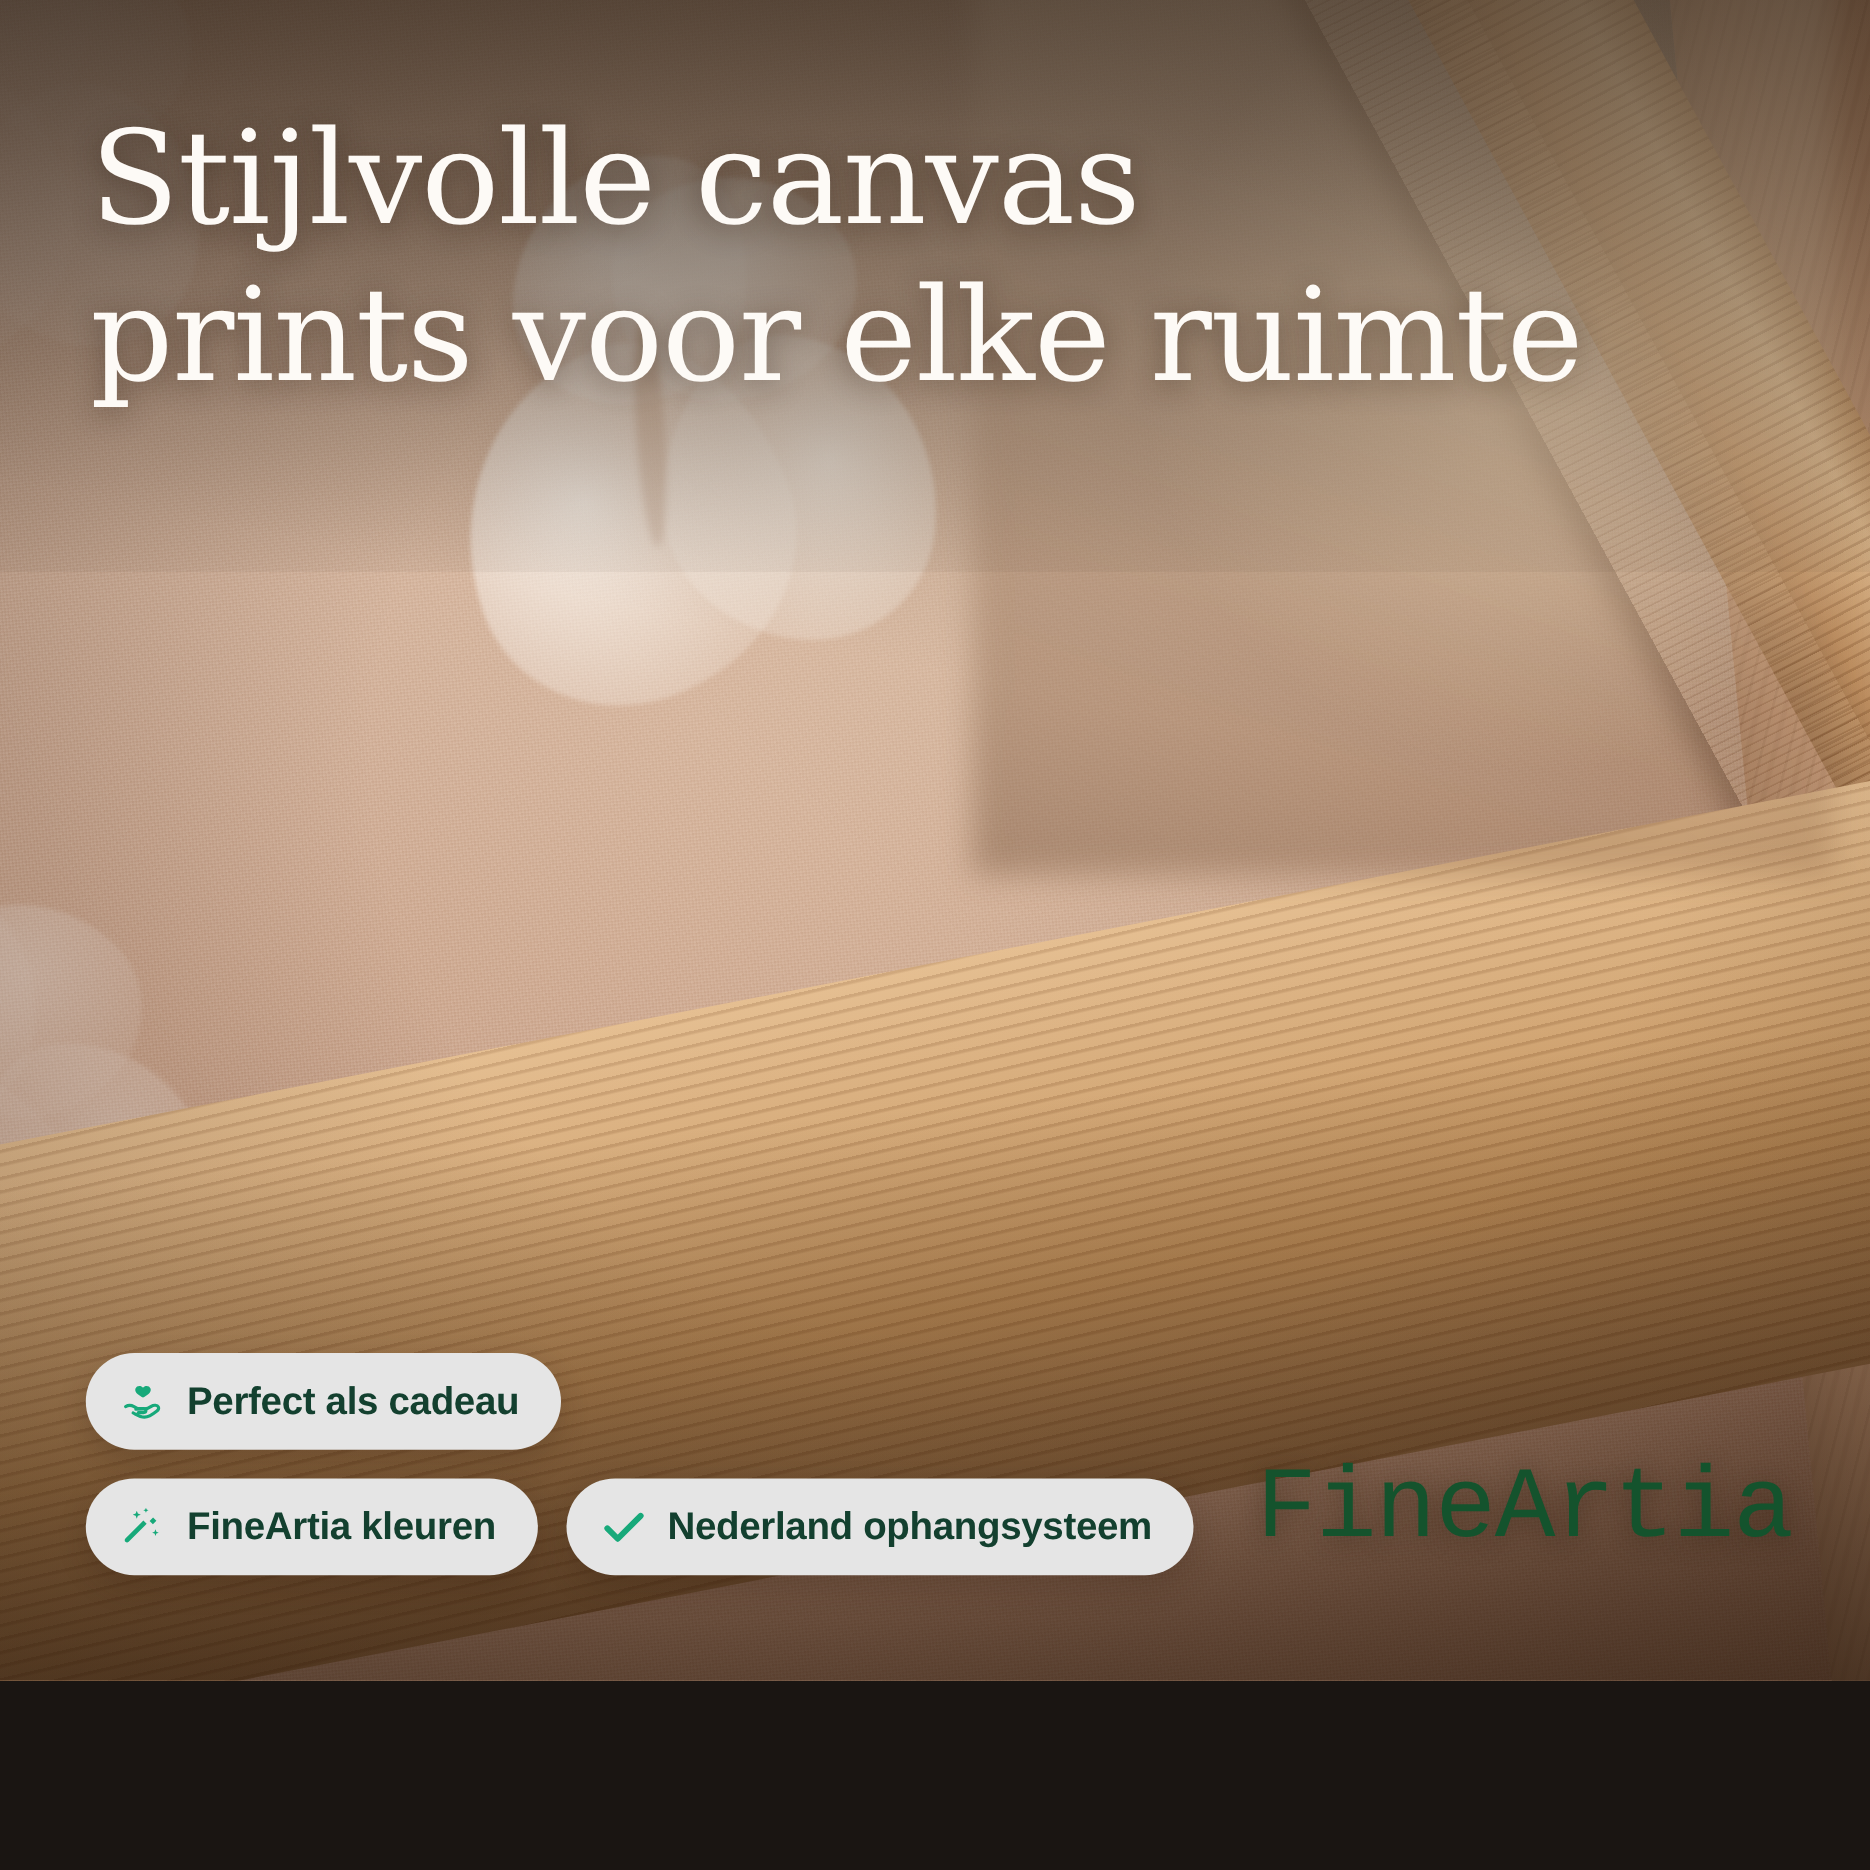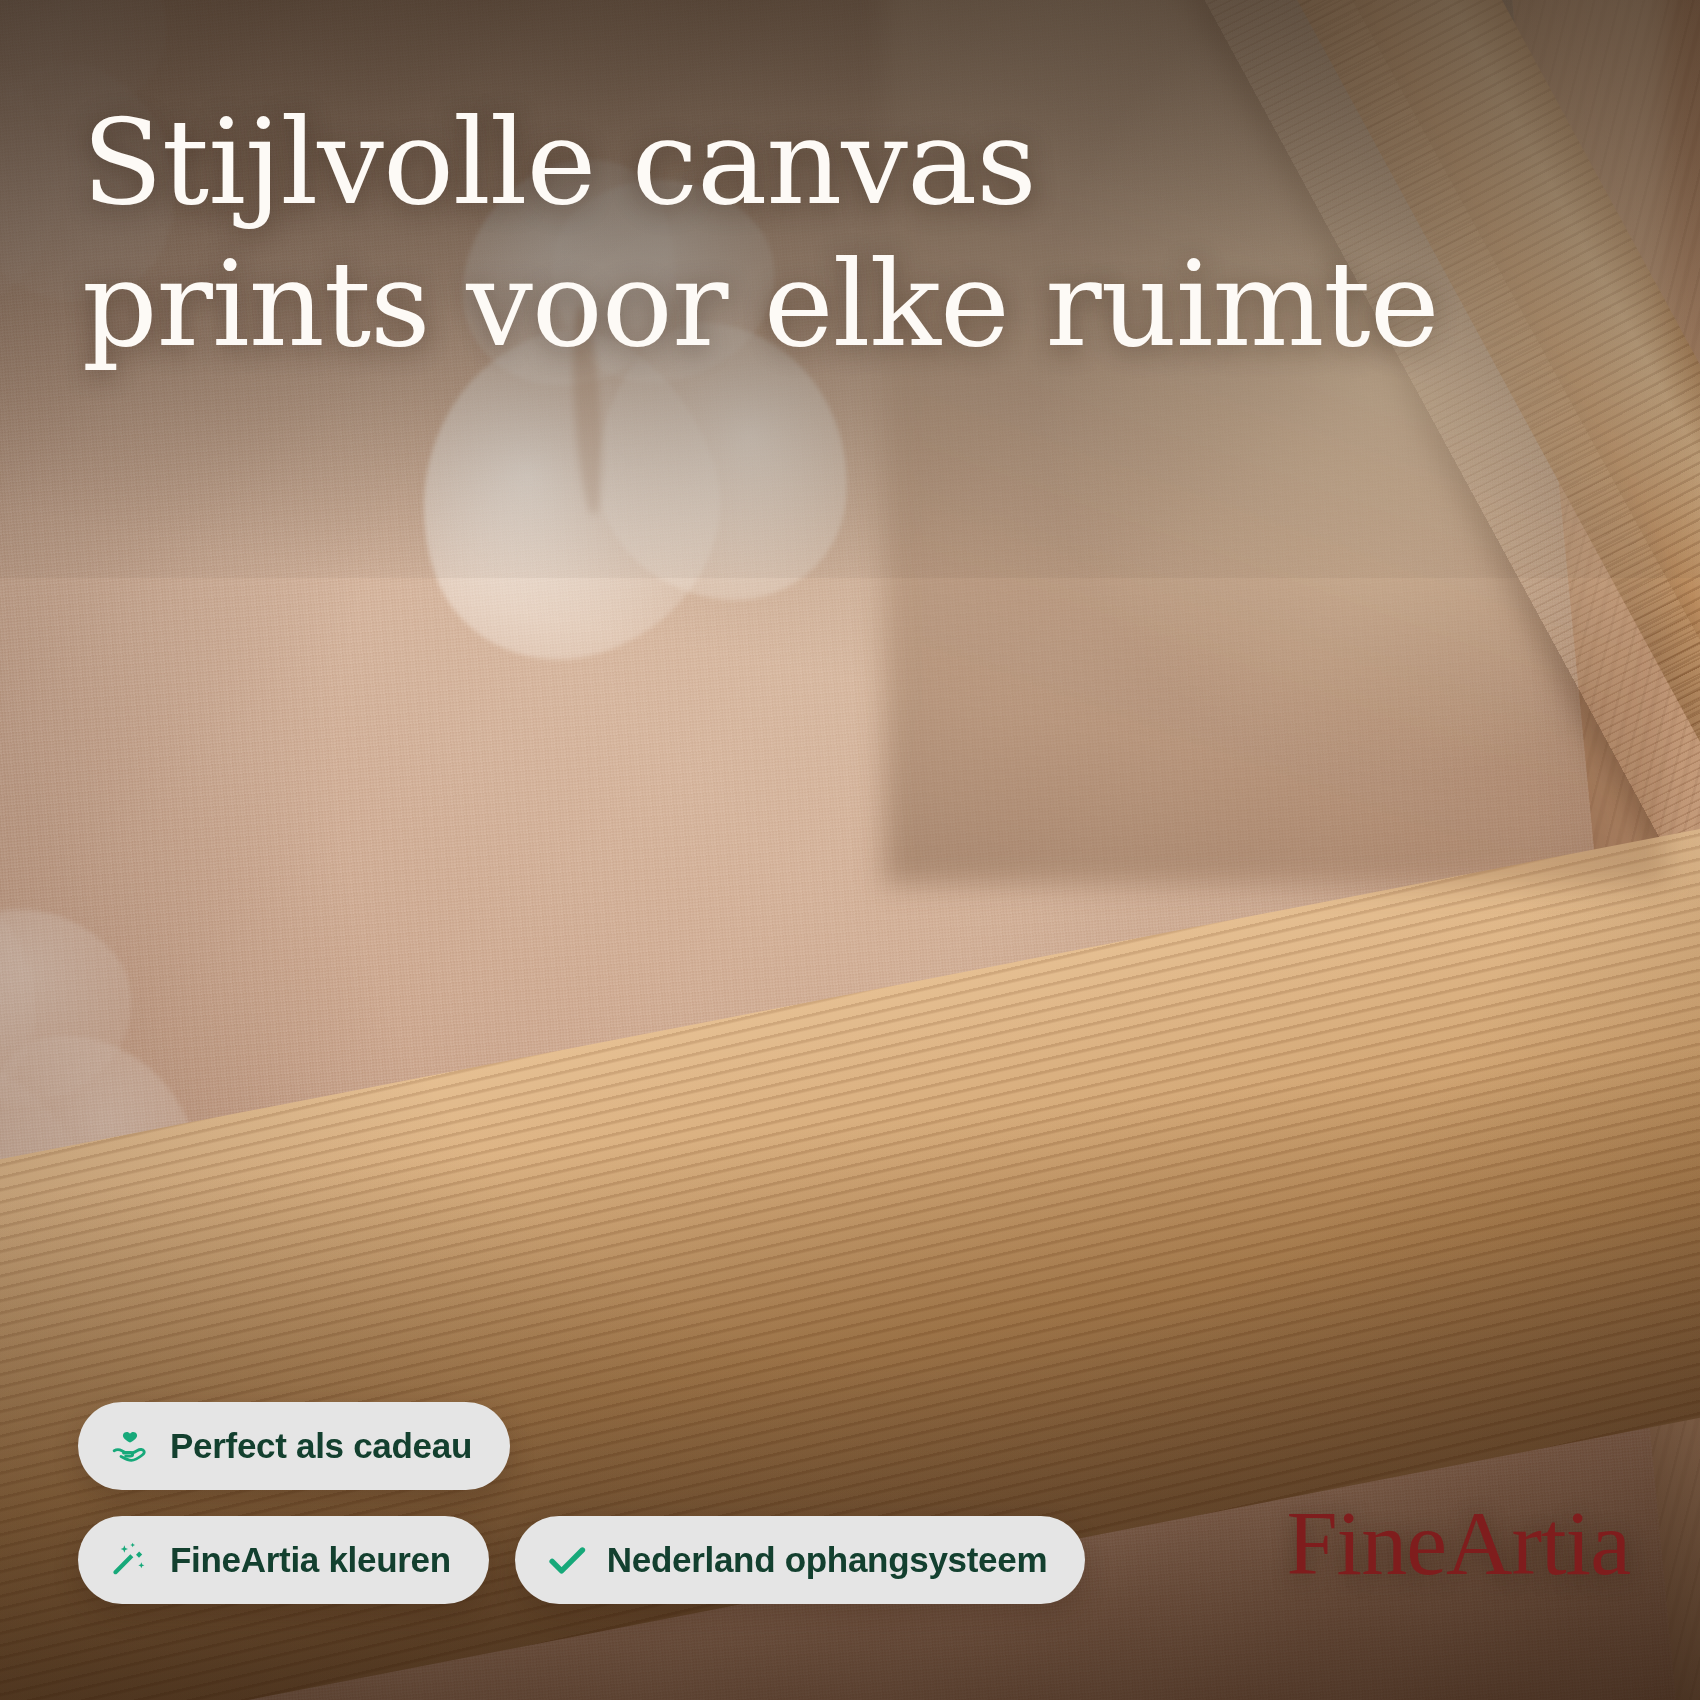--- a/index.html
+++ b/index.html
@@ -7,21 +7,21 @@
     padding: 0;
     background: #1a1512;
   }
   body {
     font-family: "Liberation Sans", sans-serif;
   }
 
   #ad {
     position: relative;
     width: 1700px;
-    height: 1700px;
+    height: 1528px;
     overflow: hidden;
     background: #c89a78;
   }
 
   
   .photo {
     position: absolute;
     inset: 0;
     overflow: hidden;
   }
@@ -333,23 +333,23 @@
   .flag span { display: block; height: 33.34%; }
   .flag .red   { background: #ae1c28; }
   .flag .white { background: #ffffff; }
   .flag .blue  { background: #21468b; }
 
   
   .logo {
     position: absolute;
     right: 70px;
     bottom: 104px;
-    font-family: Liberation Serif, serif;
+    font-family: Liberation Mono, monospace;
     font-size: 92px;
-    color: #7f1d1d;
+    color: #14532d;
     letter-spacing: -1px;
     text-shadow: 0 4px 22px rgba(40,22,10,0.40);
     margin-left: 34px;
   }
 </style>
 </head>
 <body>
 
 <div id="ad">
 

